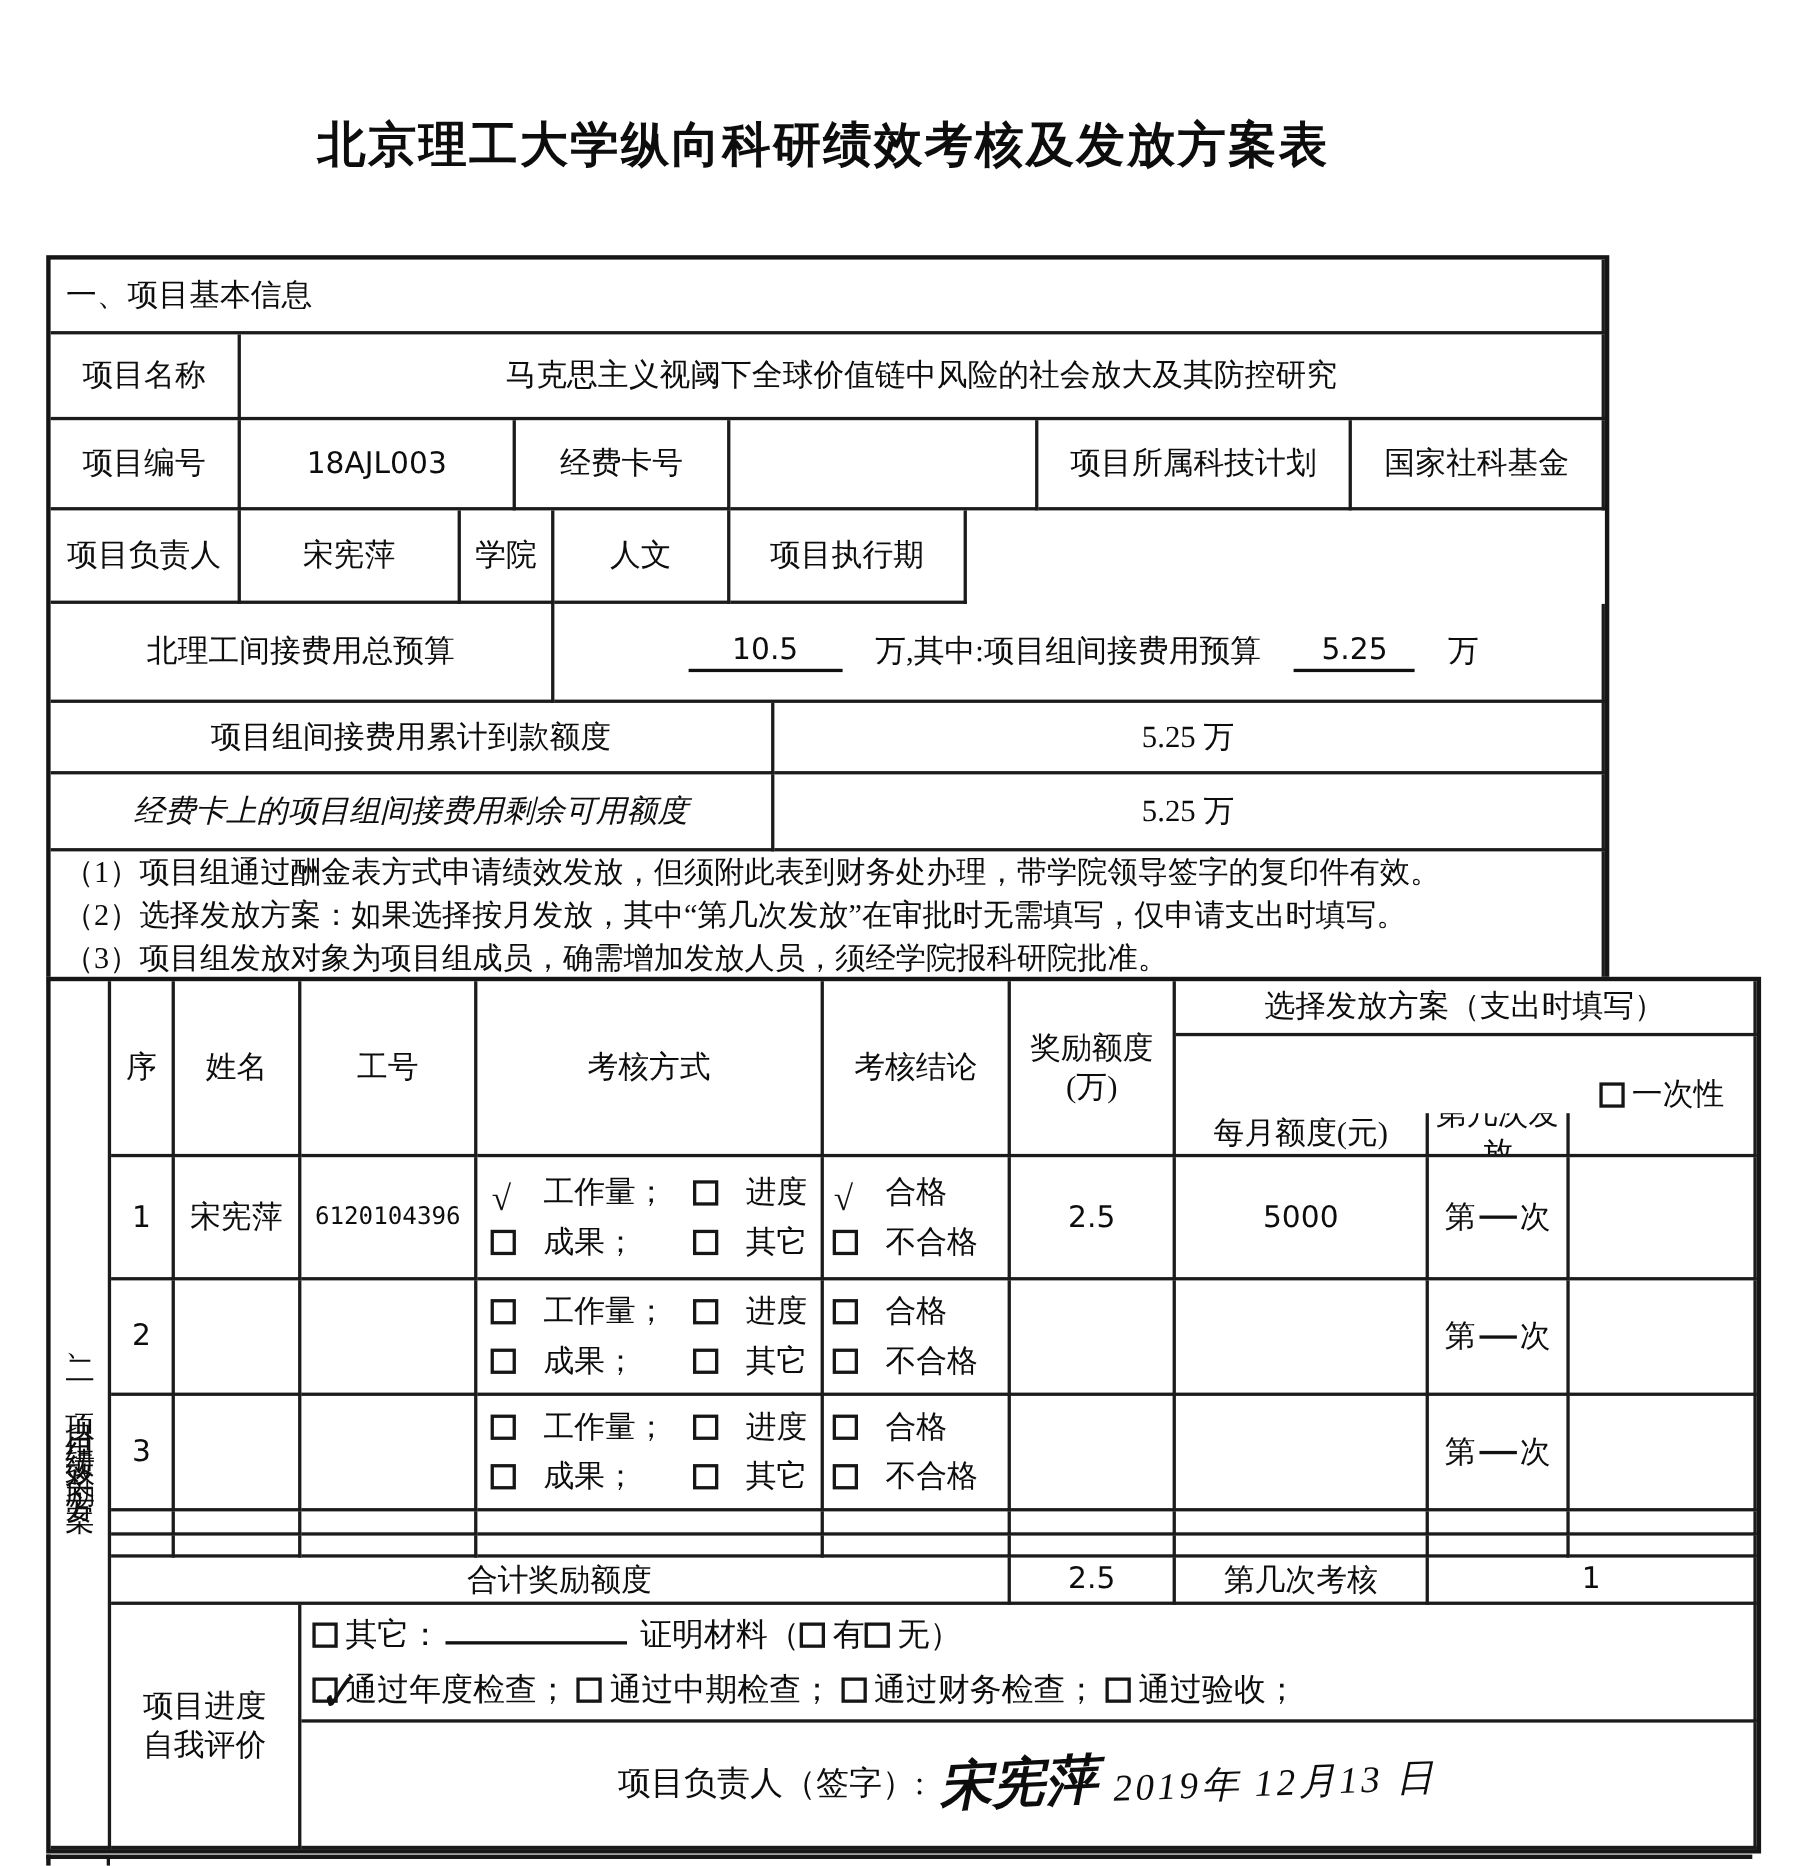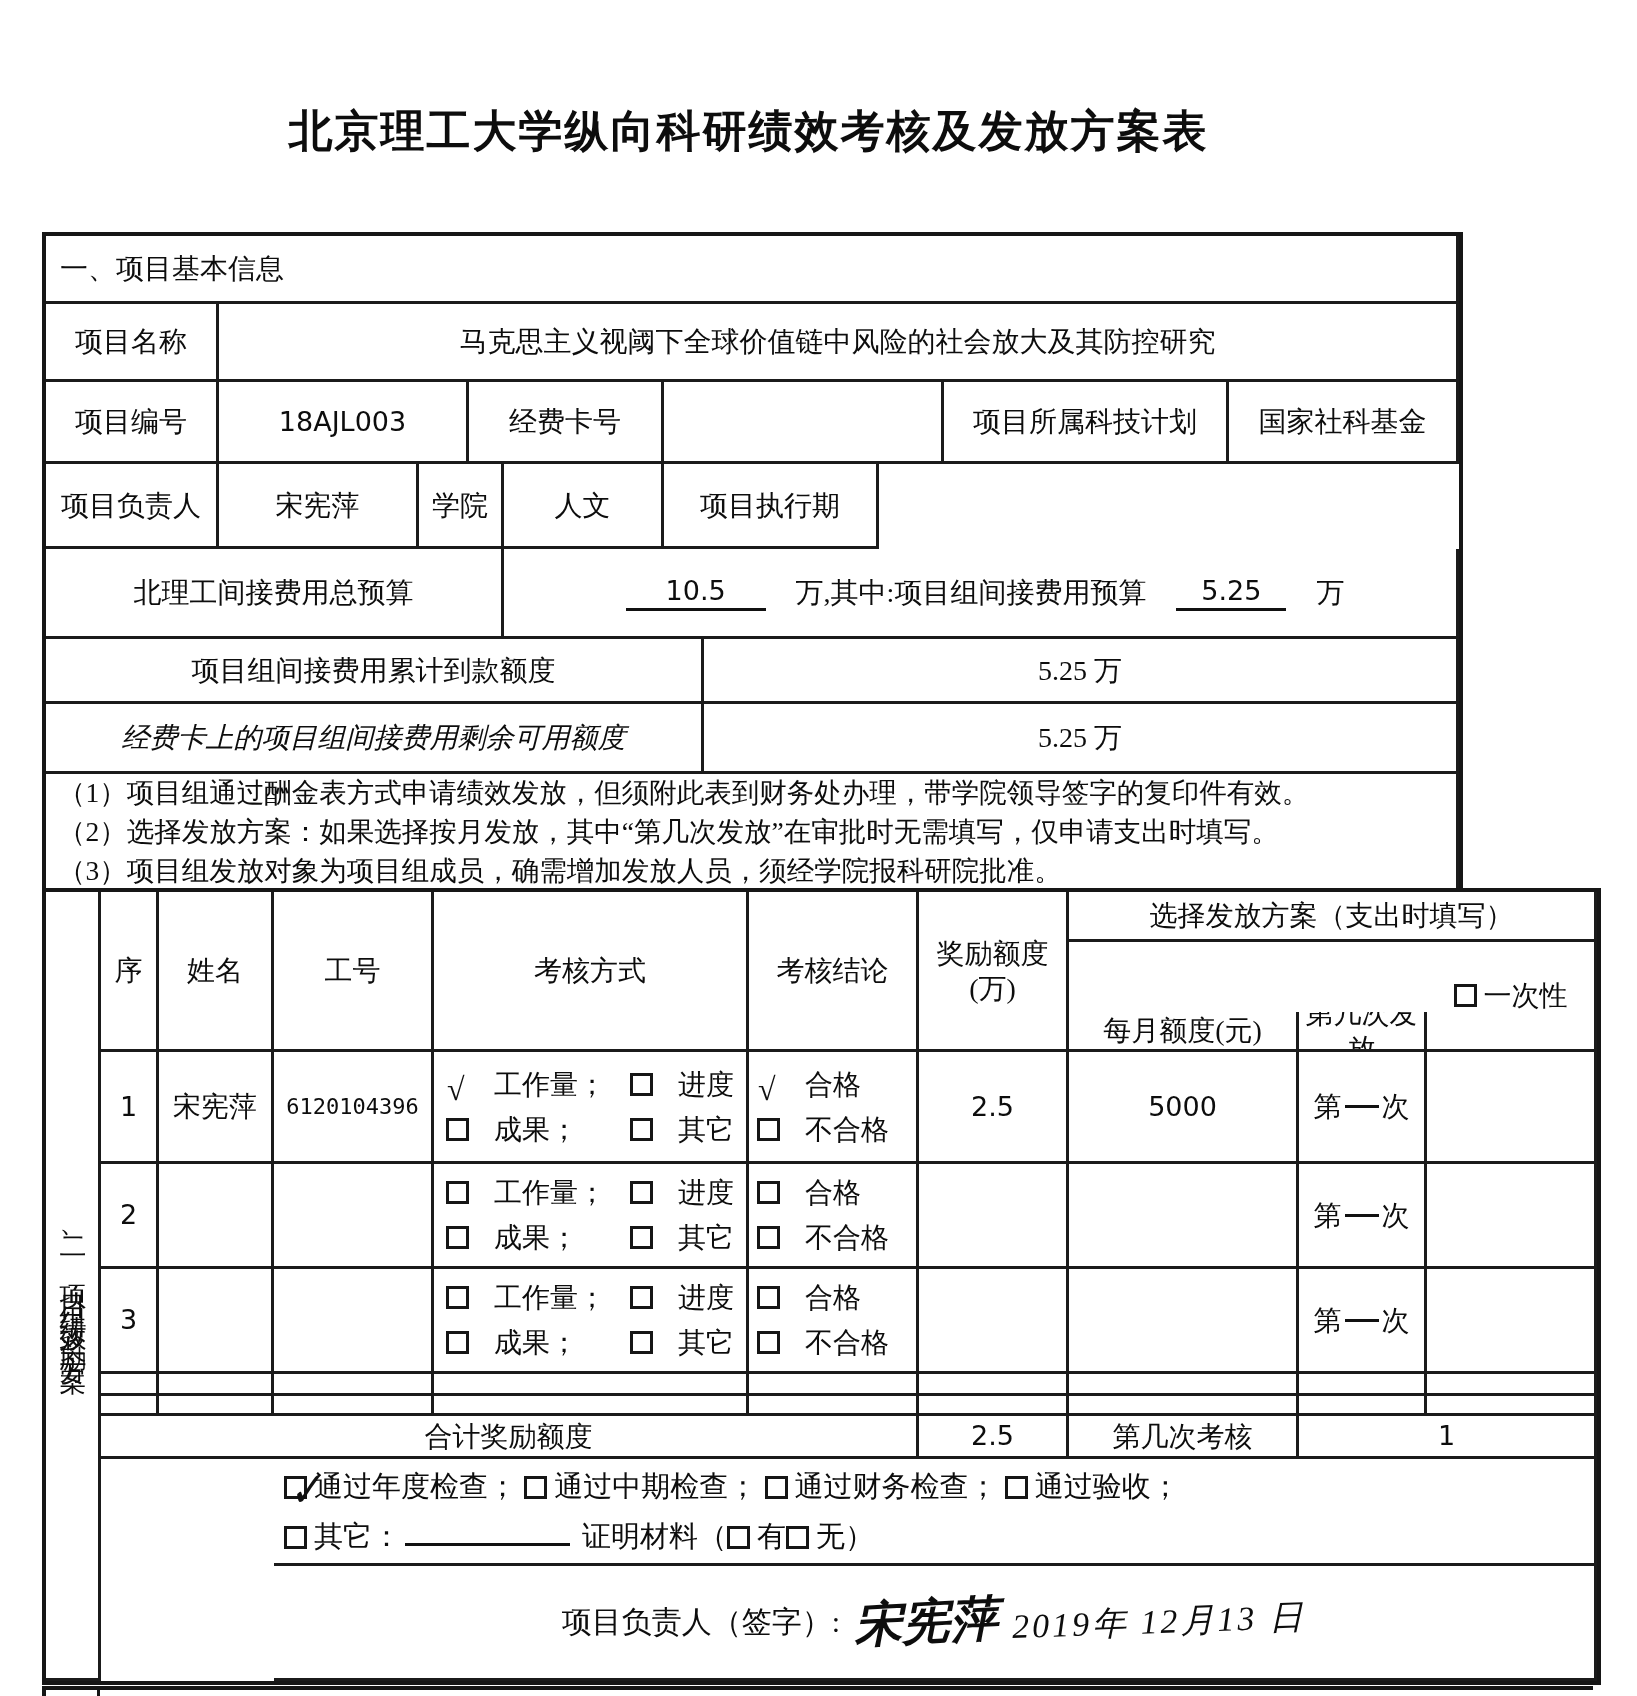--- a/index.html
+++ b/index.html
@@ -300,30 +300,31 @@
   <div class="c" style="grid-area:8/7/9/8;"></div>
   <div class="c" style="grid-area:8/8/9/9;"></div>
   <div class="c" style="grid-area:8/9/9/10;"></div>
   <div class="c" style="grid-area:8/10/9/11;"></div>
 
   <div class="c" style="grid-area:9/2/10/7;">合计奖励额度</div>
   <div class="c num" style="grid-area:9/7/10/8;">2.5</div>
   <div class="c" style="grid-area:9/8/10/9;">第几次考核</div>
   <div class="c num" style="grid-area:9/9/10/11;">1</div>
 
+  <div class="c" style="grid-area:10/2/12/4;padding:0 16px;">项目进度自我评价</div>
   <div class="c left col" style="grid-area:10/4/11/11;align-items:flex-start;justify-content:center;gap:14px;padding-left:10px;font-size:29px;">
+    <div>
+      <span class="cb"></span><span>其它：</span><span class="blankline"></span><span>证明材料（</span><span class="cb"></span><span>有</span><span class="cb"></span><span>无）</span>
+    </div>
     <div>
       <span class="cb hand checked"></span><span>通过年度检查；</span>
       <span class="cb"></span><span>通过中期检查；</span>
       <span class="cb"></span><span>通过财务检查；</span>
       <span class="cb"></span><span>通过验收；</span>
     </div>
-    <div>
-      <span class="cb"></span><span>其它：</span><span class="blankline"></span><span>证明材料（</span><span class="cb"></span><span>有</span><span class="cb"></span><span>无）</span>
-    </div>
   </div>
   <div class="c" style="grid-area:11/4/12/11;font-size:30px;">
     <span>项目负责人（签字）:</span>
     <span class="hand sig">宋宪萍</span>
     <span class="hand sdate">2019年 12月13 日</span>
   </div>
 </div>
 
 <div class="next-row"></div>
 <div class="next-stub"></div>

